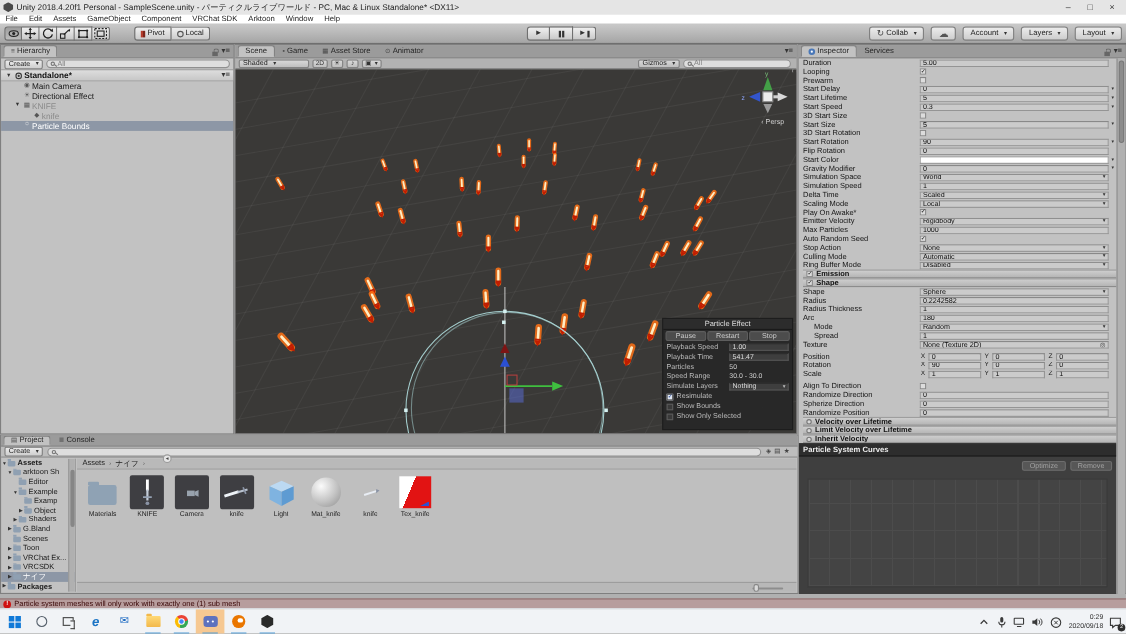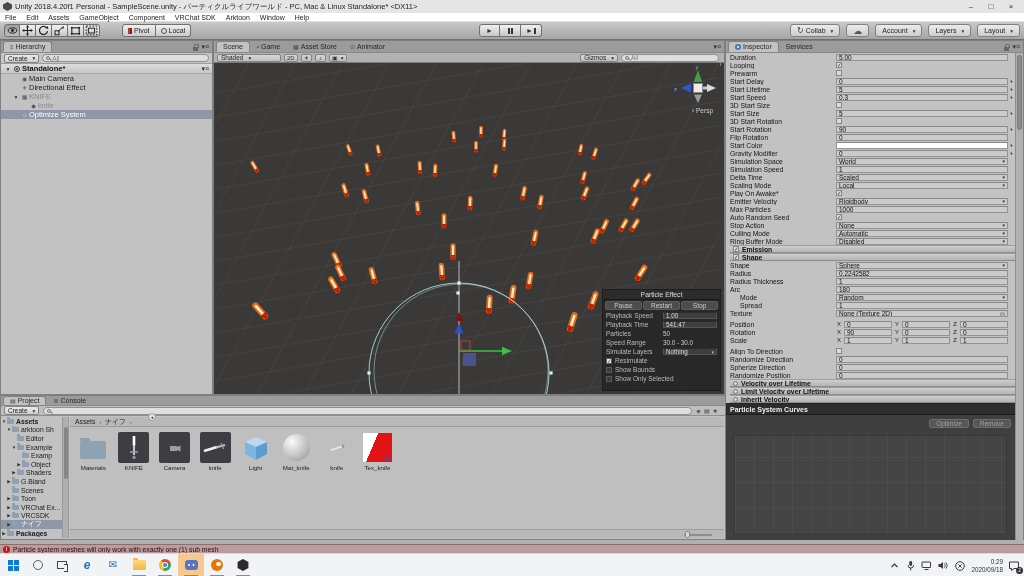--- a/index.html
+++ b/index.html
@@ -44,21 +44,21 @@
 .mag{width:4px;height:4px;border:1px solid #777;border-radius:50%;position:relative;flex:none}
 .mag::after{content:"";position:absolute;width:3px;height:1px;background:#777;right:-2.5px;bottom:-1px;transform:rotate(40deg)}
 .pill{flex:1;height:8px;background:#dedede;border:1px solid #8f8f8f;border-radius:5px;display:flex;align-items:center;gap:2px;padding:0 3px;color:#808080;font-size:6.5px}
 .small-btn{height:9px;display:flex;align-items:center;background:linear-gradient(#ebebeb,#cecece);border:1px solid #828282;border-radius:2px;font-size:6.5px;padding:0 3px;color:#222;gap:2px}
 
 #hierarchy{left:0;top:40px;width:213px;height:355px}
 #hier-create{height:11px;background:#c6c6c6;border-bottom:1px solid #9c9c9c;display:flex;align-items:center;gap:3px;padding:0 3px}
 #scene-row{height:10px;background:linear-gradient(#dddddd,#c7c7c7);border-bottom:1px solid #a8a8a8;display:flex;align-items:center;gap:2px;padding-left:3px;font-size:7.5px;font-weight:bold;color:#101010;position:relative}
 .unity-scene-ico{width:6px;height:6px;border:1px solid #3a3a3a;border-radius:50%;position:relative}
 .unity-scene-ico::after{content:"";position:absolute;left:1px;top:1px;width:2px;height:2px;background:#3a3a3a;border-radius:50%}
-.h-row{height:9px;display:flex;align-items:center;font-size:7.5px;color:#1b1b1b}
+.h-row{height:9px;display:flex;font-size:7.5px;color:#1b1b1b}
 .h-row.sel{background:#8d97a6;color:#fff}
 .h-row.dim{color:#8b8b8b}
 .h-arrow{width:8px;font-size:5px;color:#333;text-align:center;flex:none}
 .h-ico{width:9px;font-size:6px;text-align:center;color:#555;flex:none}
 .h-row.sel .h-ico{color:#eee}
 
 #scenepanel{left:213px;top:40px;width:512px;height:355px}
 #scene-toolbar{height:10px;background:#b2b2b2;border-bottom:1px solid #7c7c7c;display:flex;align-items:center;gap:3px;padding:0 3px}
 .mini-dd{height:8px;background:linear-gradient(#d8d8d8,#bfbfbf);border:1px solid #838383;border-radius:2px;font-size:6.5px;display:flex;align-items:center;padding:0 3px;color:#222;gap:2px}
 .mini-btn{height:8px;min-width:11px;background:linear-gradient(#d8d8d8,#bfbfbf);border:1px solid #838383;border-radius:2px;font-size:6px;display:flex;align-items:center;justify-content:center;padding:0 2px;color:#333}
@@ -325,21 +325,21 @@
         <span>KNIFE</span>
       </div>
       <div class="h-row dim">
         <span class="h-arrow" style="margin-left: 20px;"></span>
         <span class="h-ico">◆</span>
         <span>knife</span>
       </div>
       <div class="h-row sel">
         <span class="h-arrow" style="margin-left: 11px;"></span>
         <span class="h-ico">☼</span>
-        <span>Optimize System</span>
+        <span>Particle Bounds</span>
       </div>
     </div>
 </div>
 
 <div id="scenepanel" class="panel">
   <div class="tabstrip" id="scene-tabs">
     <div class="tab active">
         <span>Scene</span>
       </div>
       <div class="tab">

